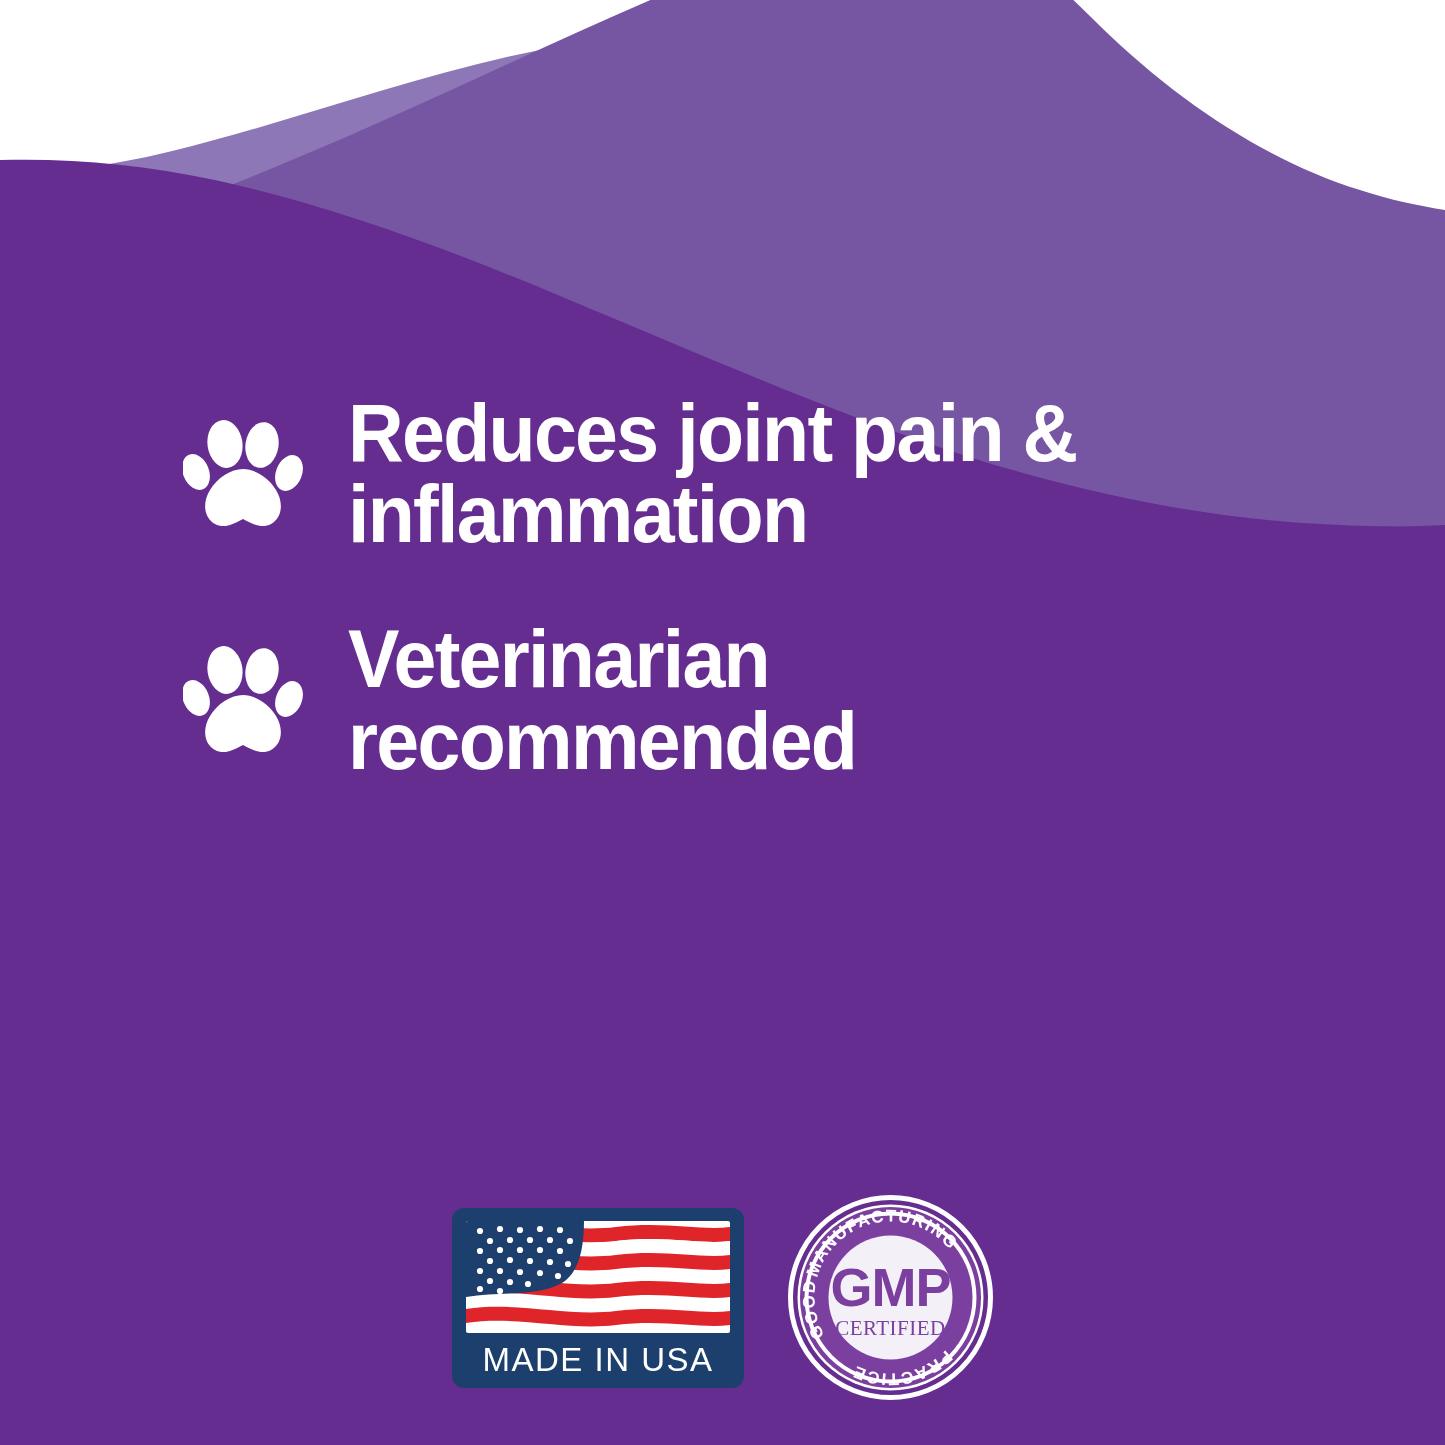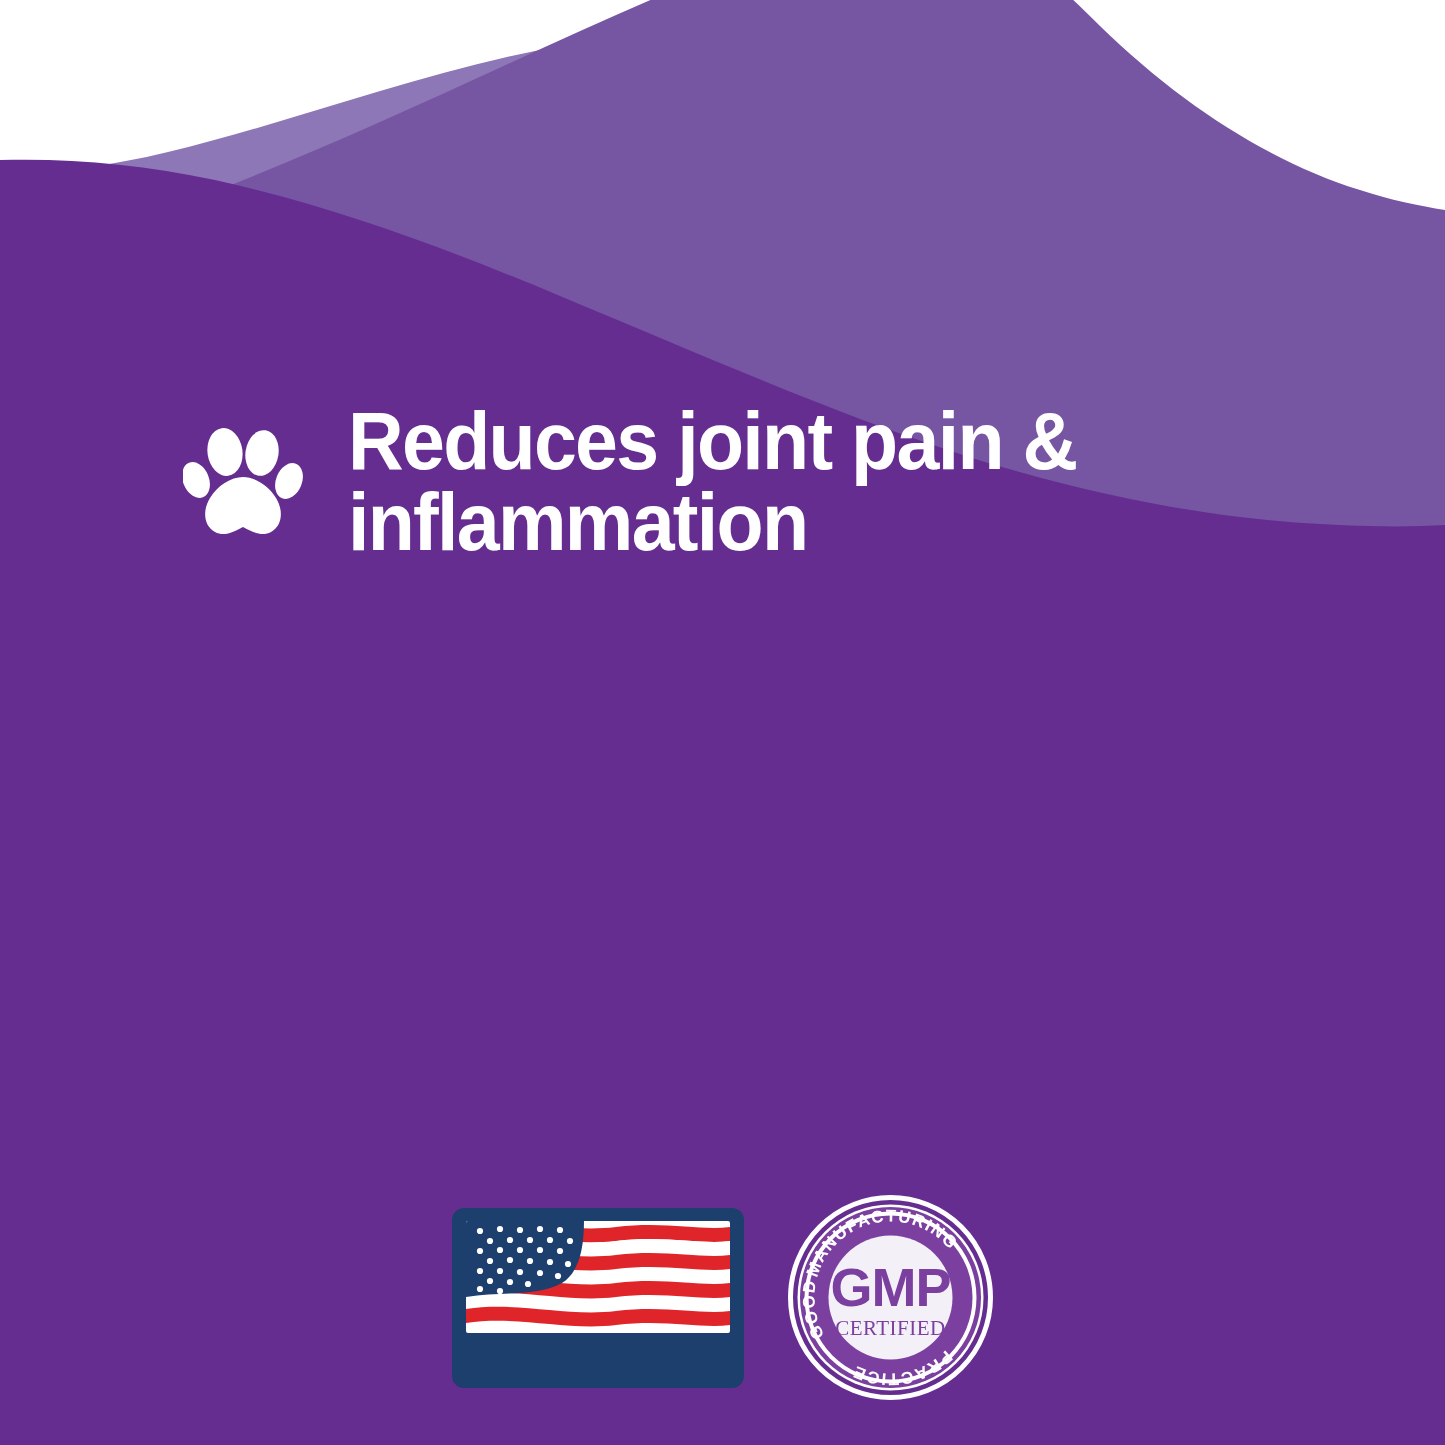--- a/index.html
+++ b/index.html
@@ -22,21 +22,21 @@
     left: 0; top: 0;
     width: 1445px;
     height: 1445px;
     display: block;
   }
 
   
   #benefits {
     position: absolute;
     left: 0;
-    top: 400px;
+    top: 392px;
     width: 1148px;
   }
   .benefit-row {
     position: relative;
     display: flex;
     align-items: flex-start;
     margin-bottom: 64px;
   }
   .paw-wrap {
     flex: 0 0 auto;
@@ -202,20 +202,41 @@
                      C21,104 19,89 27,76
                      C34,64 48,55 60,55 Z"></path>
           </g>
         </svg>
       </div>
       <div class="benefit-text">Reduces joint pain &amp;
 inflammation</div>
     </div>
 
 
+    <div class="benefit-row">
+      <div class="paw-wrap">
+        <svg class="paw-icon" viewBox="0 0 120 118">
+          <g fill="#ffffff">
+            <ellipse cx="42" cy="30" rx="17.5" ry="24" transform="rotate(-8 42 30)"></ellipse>
+            <ellipse cx="79" cy="31" rx="16.5" ry="23" transform="rotate(9 79 31)"></ellipse>
+            <ellipse cx="13" cy="58" rx="13" ry="18.5" transform="rotate(-22 13 58)"></ellipse>
+            <ellipse cx="106" cy="59" rx="13" ry="18.5" transform="rotate(22 106 59)"></ellipse>
+            <path d="M60,55
+                     C72,55 86,64 93,76
+                     C101,89 99,104 88,110
+                     C79,115 69,110 60,105
+                     C51,110 41,115 32,110
+                     C21,104 19,89 27,76
+                     C34,64 48,55 60,55 Z"></path>
+          </g>
+        </svg>
+      </div>
+      <div class="benefit-text">Veterinarian
+recommended</div>
+    </div>
 
   </div>
 
   <div id="badges">
 
     <div class="usa-badge">
       <svg class="usa-flag" viewBox="0 0 264 112" preserveAspectRatio="none">
         <defs>
           <clipPath id="flagClip">
             <rect x="0" y="0" width="264" height="112"></rect>
@@ -259,20 +280,21 @@
               <circle cx="74" cy="52" r="3.1"></circle>
             <circle cx="92" cy="55" r="3.1"></circle>
             <circle cx="24" cy="60" r="3.1"></circle>
               <circle cx="44" cy="61" r="3.1"></circle>
             <circle cx="62" cy="63" r="3.1"></circle>
             <circle cx="14" cy="68" r="3.1"></circle>
               <circle cx="34" cy="70" r="3.1"></circle>
           </g>
         </g>
       </svg>
+      <div class="usa-caption">MADE IN USA</div>
     </div>
 
     <div class="gmp-badge">
       <svg class="gmp-svg" viewBox="0 0 205 205">
         <defs>
           <path id="gmpArcTop" d="M 102.5,102.5 m -76,0 a 76,76 0 1 1 152,0" transform="rotate(-14 102.5 102.5)"></path>
           <path id="gmpArcBottom" d="M 102.5,102.5 m 76,0 a 76,76 0 1 1 -152,0" transform="rotate(36 102.5 102.5)"></path>
         </defs>
 
         <circle cx="102.5" cy="102.5" r="100" fill="none" stroke="#ffffff" stroke-width="5"></circle>

